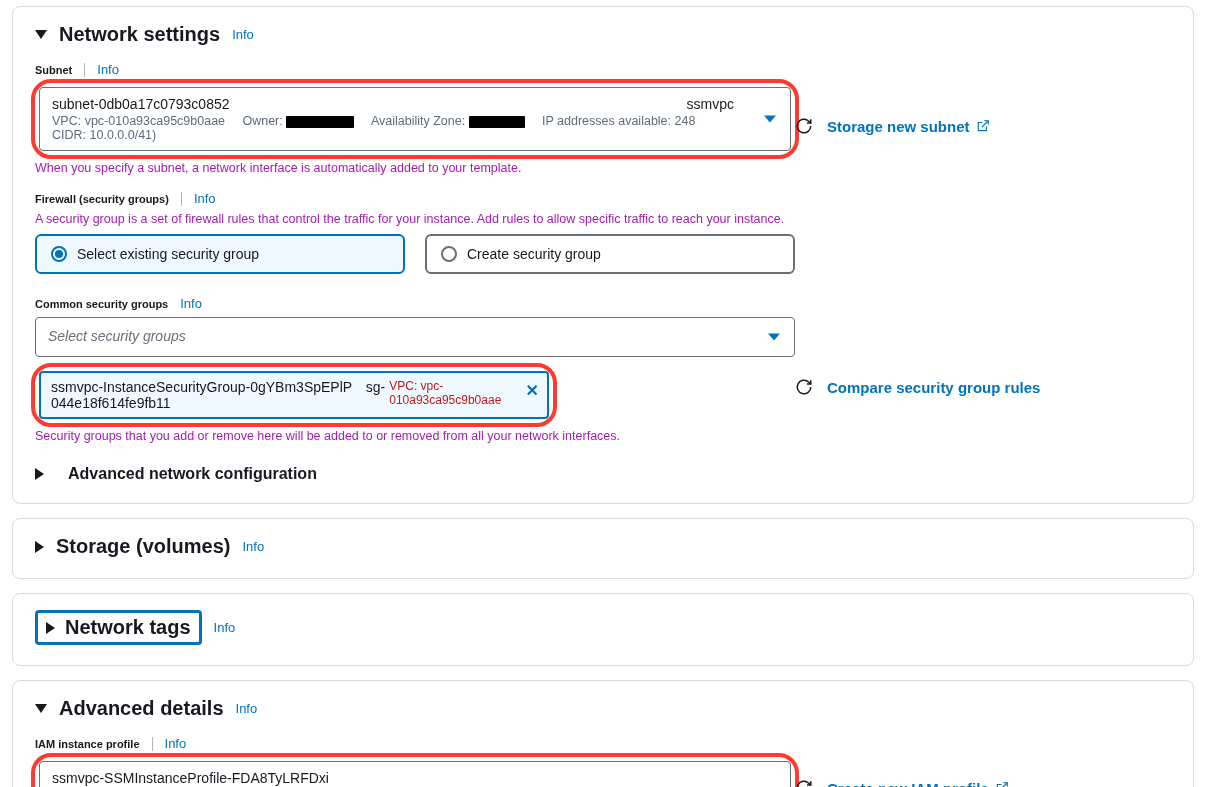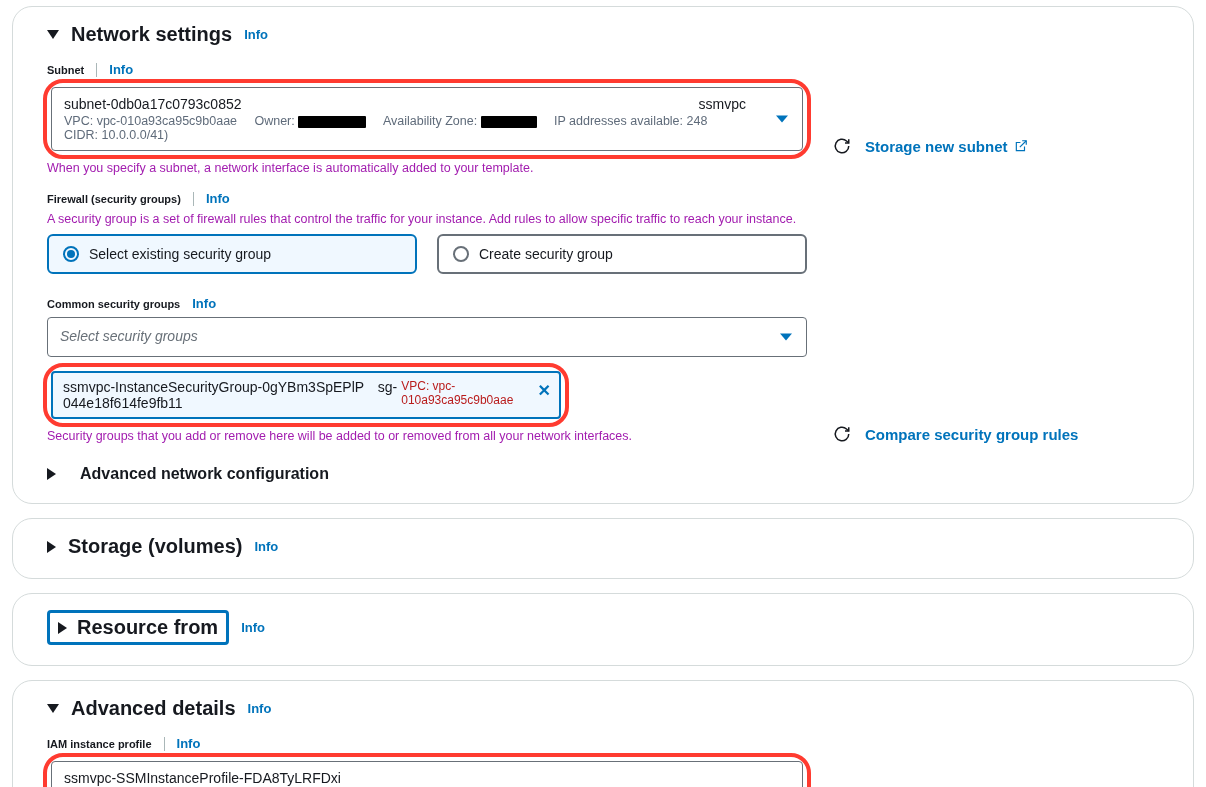--- a/index.html
+++ b/index.html
@@ -6,22 +6,22 @@
   body {
     font-family: "Amazon Ember", "Helvetica Neue", Arial, sans-serif;
     font-size: 14px;
     color: #16191f;
     background: #fff;
     margin: 0;
     padding: 6px 12px 20px;
   }
   .panel {
     border: 1px solid #d5dbdb;
-    border-radius: 20px;
-    padding: 16px 34px 20px;
+    border-radius: 8px;
+    padding: 16px 22px 20px;
     margin: 0 0 14px;
   }
   .panel-header {
     display: flex;
     align-items: center;
     gap: 12px;
     cursor: pointer;
   }
   .triangle {
     width: 0; height: 0;
@@ -35,21 +35,21 @@
     border-left: 9px solid #16191f;
     border-right: none;
   }
   .panel-title {
     font-size: 20px;
     font-weight: 700;
   }
   .info-link {
     color: #0073bb;
     font-size: 13px;
-    font-weight: 700;
+    font-weight: 400;
     cursor: pointer;
   }
   .field-label-row {
     display: flex;
     align-items: center;
     gap: 12px;
     margin: 16px 0 6px;
   }
   .field-label {
     font-size: 11px;
@@ -58,22 +58,21 @@
   .vbar {
     width: 1px; height: 14px; background: #aab7b8;
   }
   .helper {
     font-size: 12.5px;
     color: #a21caf;
     margin-top: 6px;
   }
   .row-flex {
     display: flex;
-    align-items: flex-end;
-    gap: 26px;
+    align-items: center;
   }
   .select-box {
     border: 1px solid #687078;
     border-radius: 4px;
     padding: 8px 36px 8px 12px;
     position: relative;
     background: #fff;
     min-height: 40px;
     width: 100%;
     cursor: pointer;
@@ -316,21 +315,21 @@
     <span class="triangle collapsed"></span>
     <span class="panel-title">Storage (volumes)</span>
     <span class="info-link">Info</span>
   </div>
 </div>
 
 <div class="panel">
   <div class="panel-header">
     <span class="header-highlight">
       <span class="triangle collapsed"></span>
-      <span class="panel-title">Resource from</span>
+      <span class="panel-title">Network tags</span>
     </span>
     <span class="info-link">Info</span>
   </div>
 </div>
 
 <div class="panel">
   <div class="panel-header">
     <span class="triangle"></span>
     <span class="panel-title">Advanced details</span>
     <span class="info-link">Info</span>

